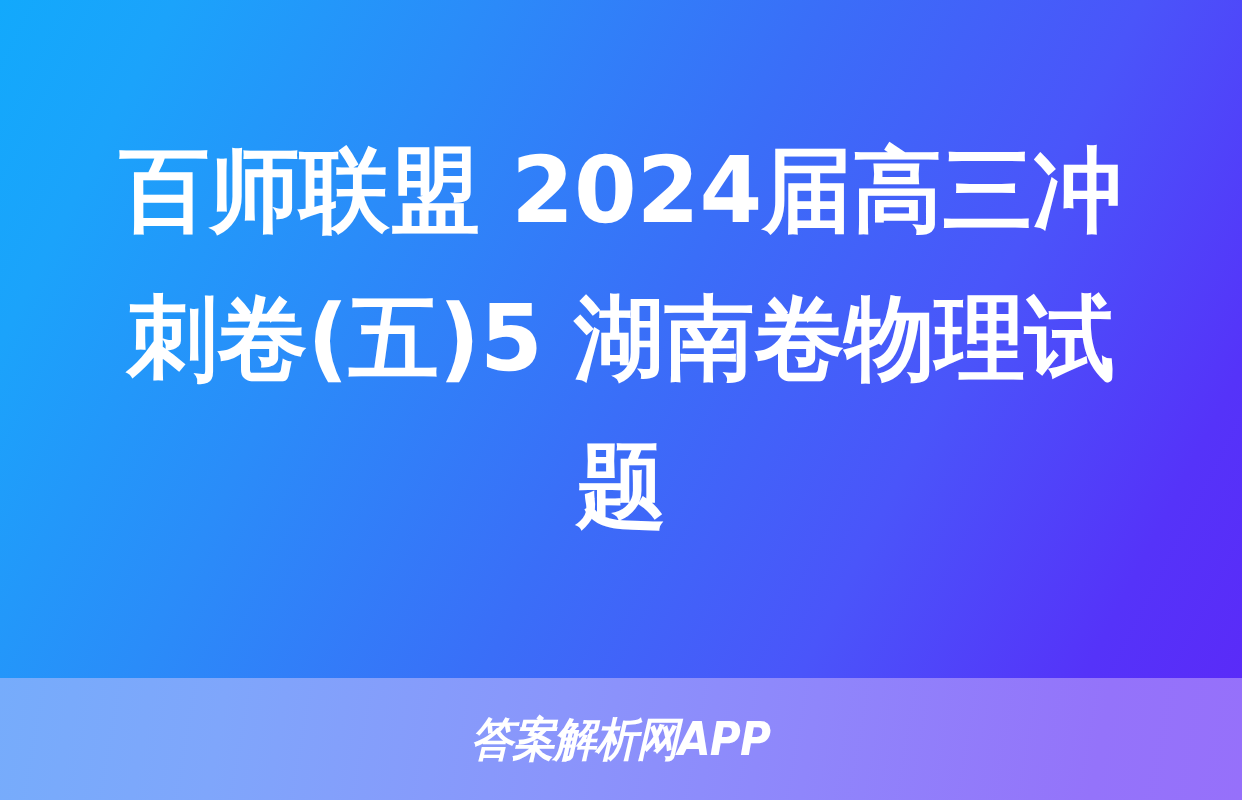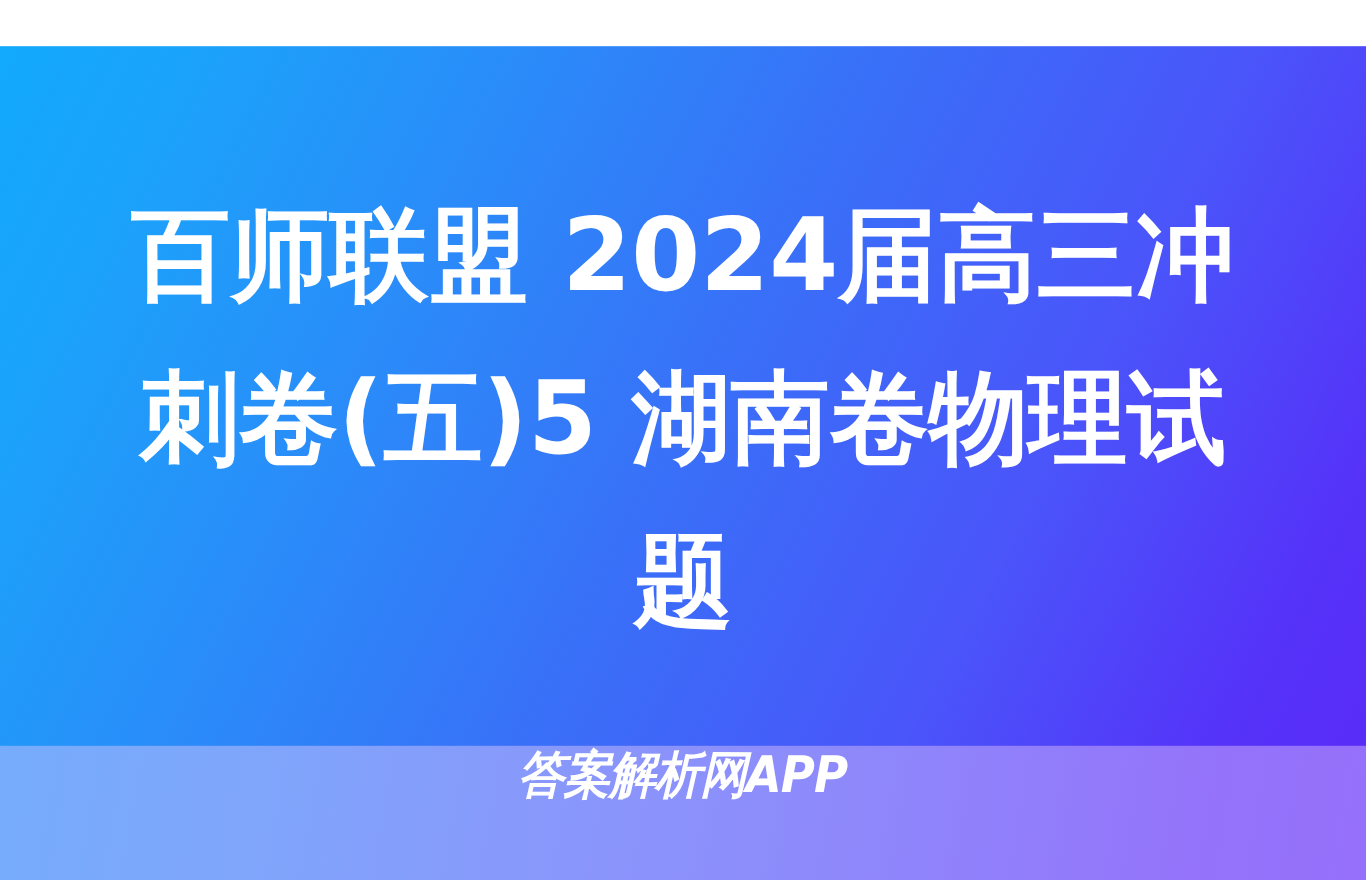--- a/index.html
+++ b/index.html
@@ -30,21 +30,20 @@
         #1ba3fb  11%,
         #2a8cf9  30%,
         #3a6ef8  52%,
         #4a55fa  72%,
         #5533f9  90%,
         #5a2bf8 100%);
     display: flex;
     align-items: center;
     justify-content: center;
     overflow: hidden;
-    margin-top: 42px;
   }
 
   .hero-title {
     width: 1090px;
     text-align: center;
     color: #ffffff;
     font-family: "DejaVu Sans", "Liberation Sans", sans-serif;
     font-weight: 700;
     font-size: 92px;
     line-height: 148px;
@@ -63,21 +62,21 @@
     width: 1242px;
     height: 122px;
     background: linear-gradient(100deg,
         #76acfb   0%,
         #7fa6fb  18%,
         #8a95fb  45%,
         #8f86fb  65%,
         #9473fa  88%,
         #9670fa 100%);
     display: flex;
-    align-items: flex-start;
+    align-items: center;
     justify-content: center;
   }
 
   .watermark {
     color: #ffffff;
     font-family: "DejaVu Sans", "Liberation Sans", sans-serif;
     font-weight: 700;
     font-style: italic;
     font-size: 46px;
     line-height: 52px;

